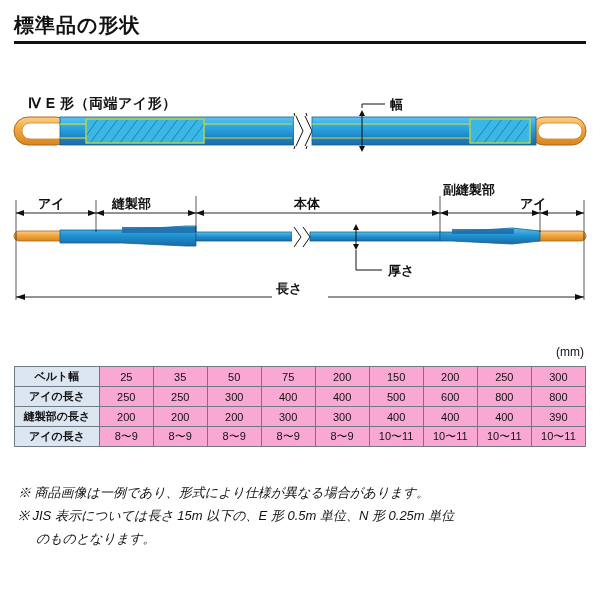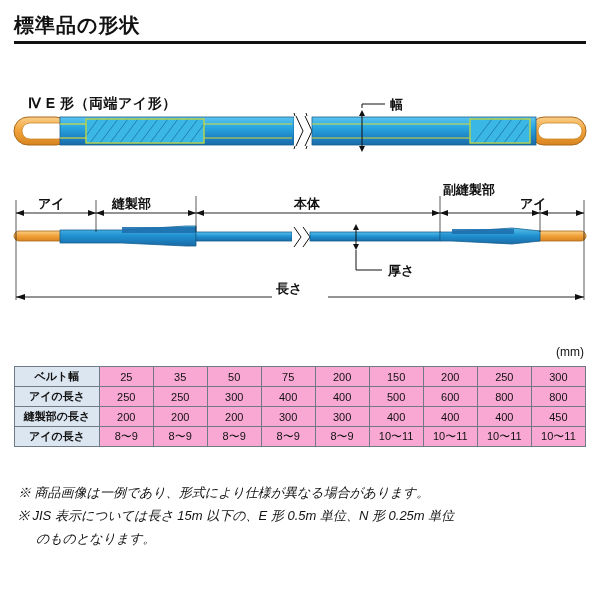--- a/index.html
+++ b/index.html
@@ -336,21 +336,21 @@
       <tr>
         <th class="rowhead">縫製部の長さ</th>
         <td class="datacell">200</td>
         <td class="datacell">200</td>
         <td class="datacell">200</td>
         <td class="datacell">300</td>
         <td class="datacell">300</td>
         <td class="datacell">400</td>
         <td class="datacell">400</td>
         <td class="datacell">400</td>
-        <td class="datacell">450</td>
+        <td class="datacell">390</td>
       </tr>
       <tr>
         <th class="rowhead">アイの長さ</th>
         <td class="datacell">8〜9</td>
         <td class="datacell">8〜9</td>
         <td class="datacell">8〜9</td>
         <td class="datacell">8〜9</td>
         <td class="datacell">8〜9</td>
         <td class="datacell">10〜11</td>
         <td class="datacell">10〜11</td>

